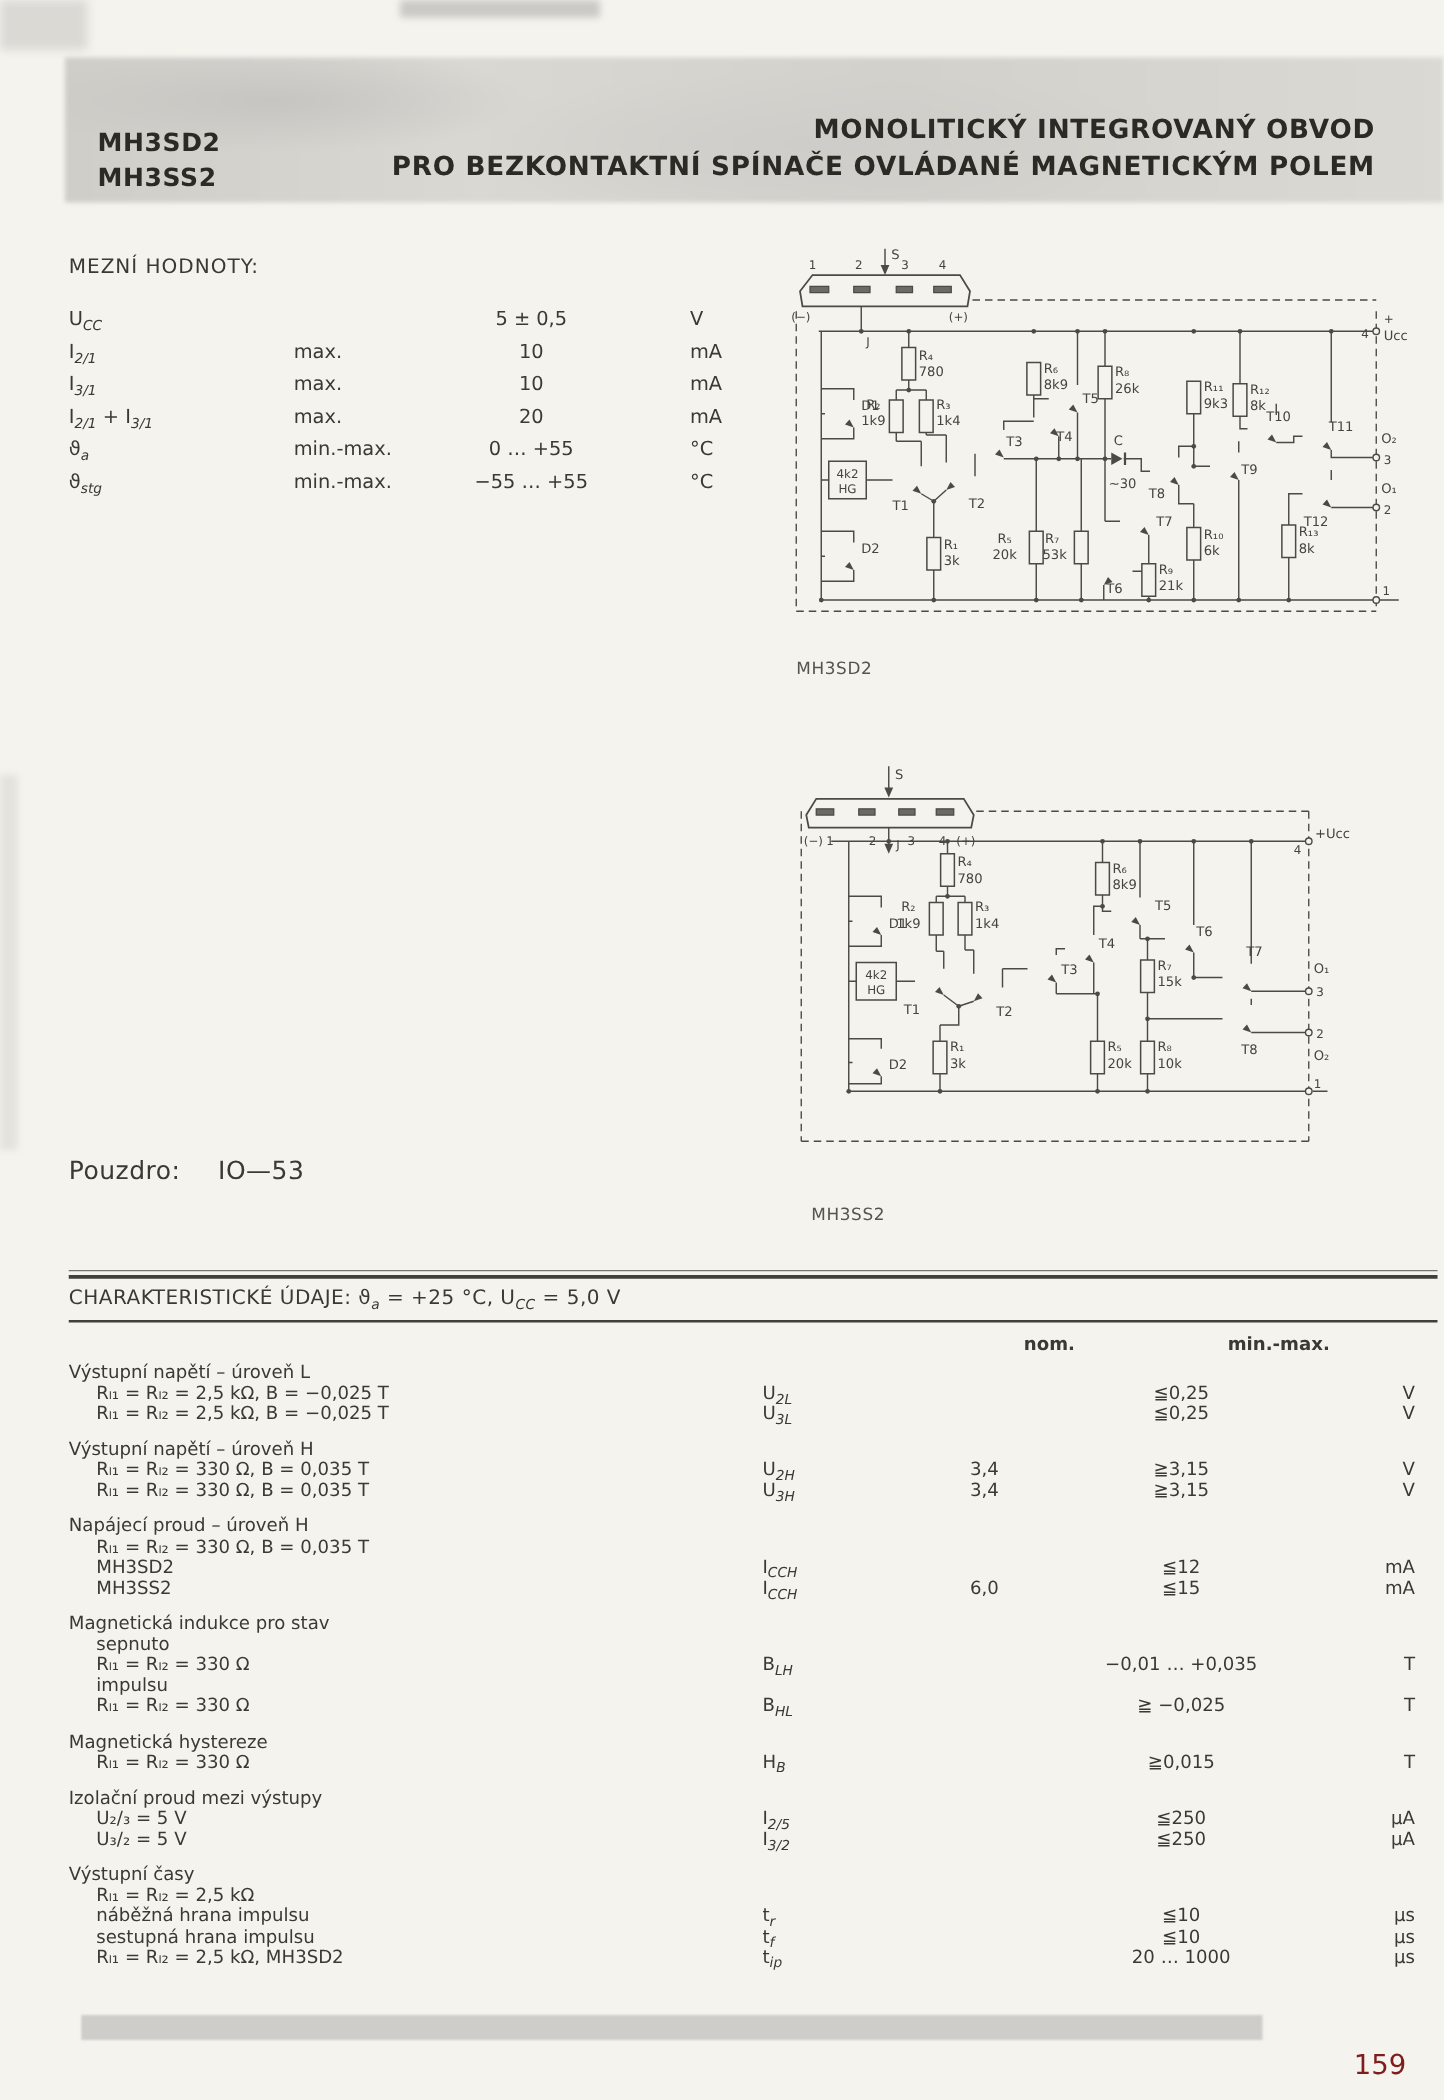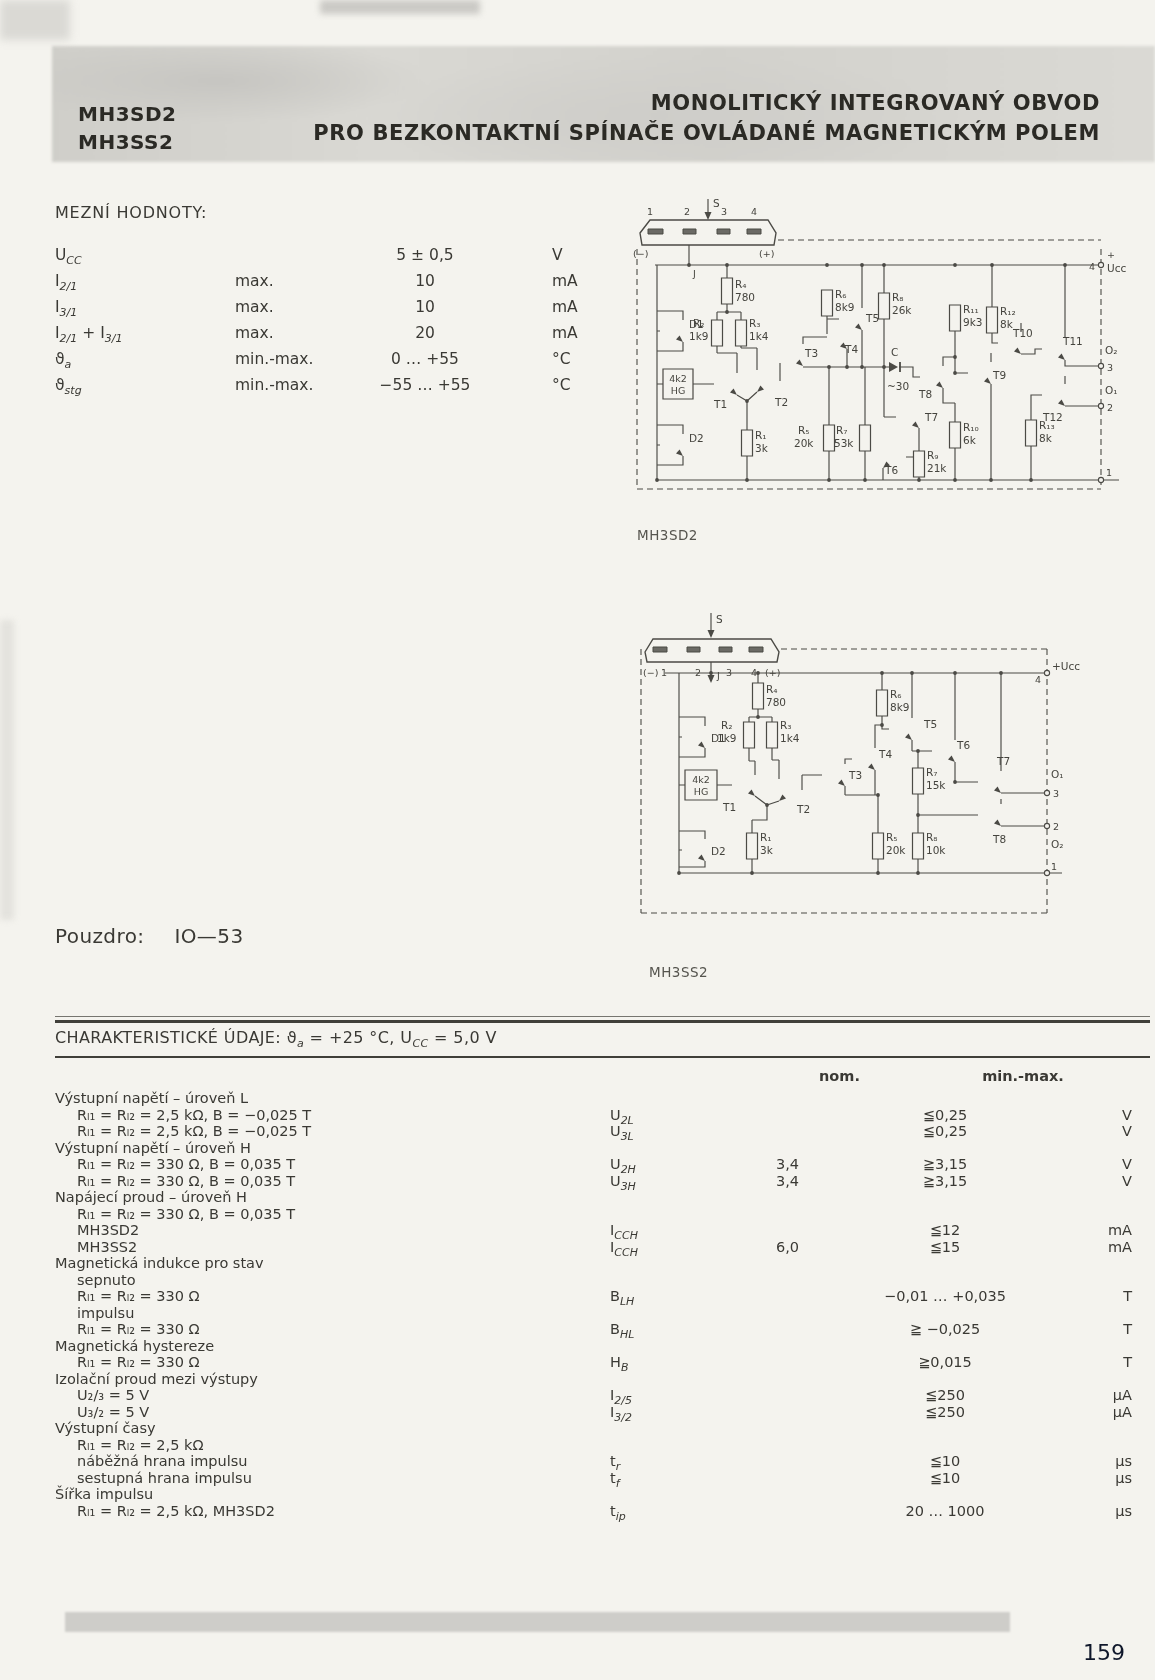--- a/index.html
+++ b/index.html
@@ -61,29 +61,29 @@
   .rule{left:55px;width:1095px;background:#403f39;}
   .r1a{top:1020px;height:3px;}
   .r1b{top:1016px;height:1px;opacity:.7;}
   .r2a{top:1056px;height:2px;}
   .ct-head{left:55px;top:1028px;font-size:16px;color:#3a3934;letter-spacing:.4px;}
   .ct{left:55px;top:1090px;width:1095px;font-size:14.5px;color:#3a3934;}
   .ct-cols{display:grid;grid-template-columns:545px 140px 95px 220px 95px;position:absolute;left:55px;top:1068px;width:1095px;font-size:14.5px;font-weight:bold;color:#3a3934;gap:26px;}
   .ct-cols .cnom{text-align:center;}
   .ct-cols .cmm{text-align:center;}
   .crow{display:grid;grid-template-columns:545px 140px 95px 220px 95px;line-height:16.5px;align-items:baseline;}
-  .ctitle{line-height:16.5px;}
+  .ctitle{line-height:16.5px;margin-top:12px;}
   .ctitle:first-child{margin-top:0;}
   .cdesc.ind{padding-left:22px;}
   .csym{padding-left:10px;}
   .cnom{text-align:center;}
   .cmm{text-align:center;}
   .cunit{text-align:right;padding-right:18px;}
 
-  .pagenum{left:1083px;top:1640px;font-size:22px;color:#0f172a;}
+  .pagenum{left:1083px;top:1640px;font-size:22px;color:#7f1d1d;}
 </style>
 </head>
 <body>
 
 <svg width="0" height="0" style="position:absolute" aria-hidden="true">
   <defs>
     <g id="trR">
       <line x1="-11" y1="0" x2="0" y2="0"></line>
       <line x1="0" y1="-8" x2="0" y2="8" style="stroke-width:2.6"></line>
       <line x1="0" y1="-3.5" x2="12" y2="-11"></line>
@@ -598,21 +598,20 @@
       <div class="cunit">μs</div>
   </div>
   <div class="crow">
     <div class="cdesc ind">sestupná hrana impulsu</div>
     <div class="csym"><span>t</span><sub class="sb">f</sub></div>
     <div class="cnom"></div>
       <div class="cmm">≦10</div>
       <div class="cunit">μs</div>
   </div>
 
-  <div class="ctitle">Šířka impulsu</div>
   <div class="crow">
     <div class="cdesc ind">Rₗ₁ = Rₗ₂ = 2,5 kΩ, MH3SD2</div>
     <div class="csym"><span>t</span><sub class="sb">ip</sub></div>
     <div class="cnom"></div>
       <div class="cmm">20 … 1000</div>
       <div class="cunit">μs</div>
   </div>
 </div>
 
 <div class="abs pagenum">159</div>

